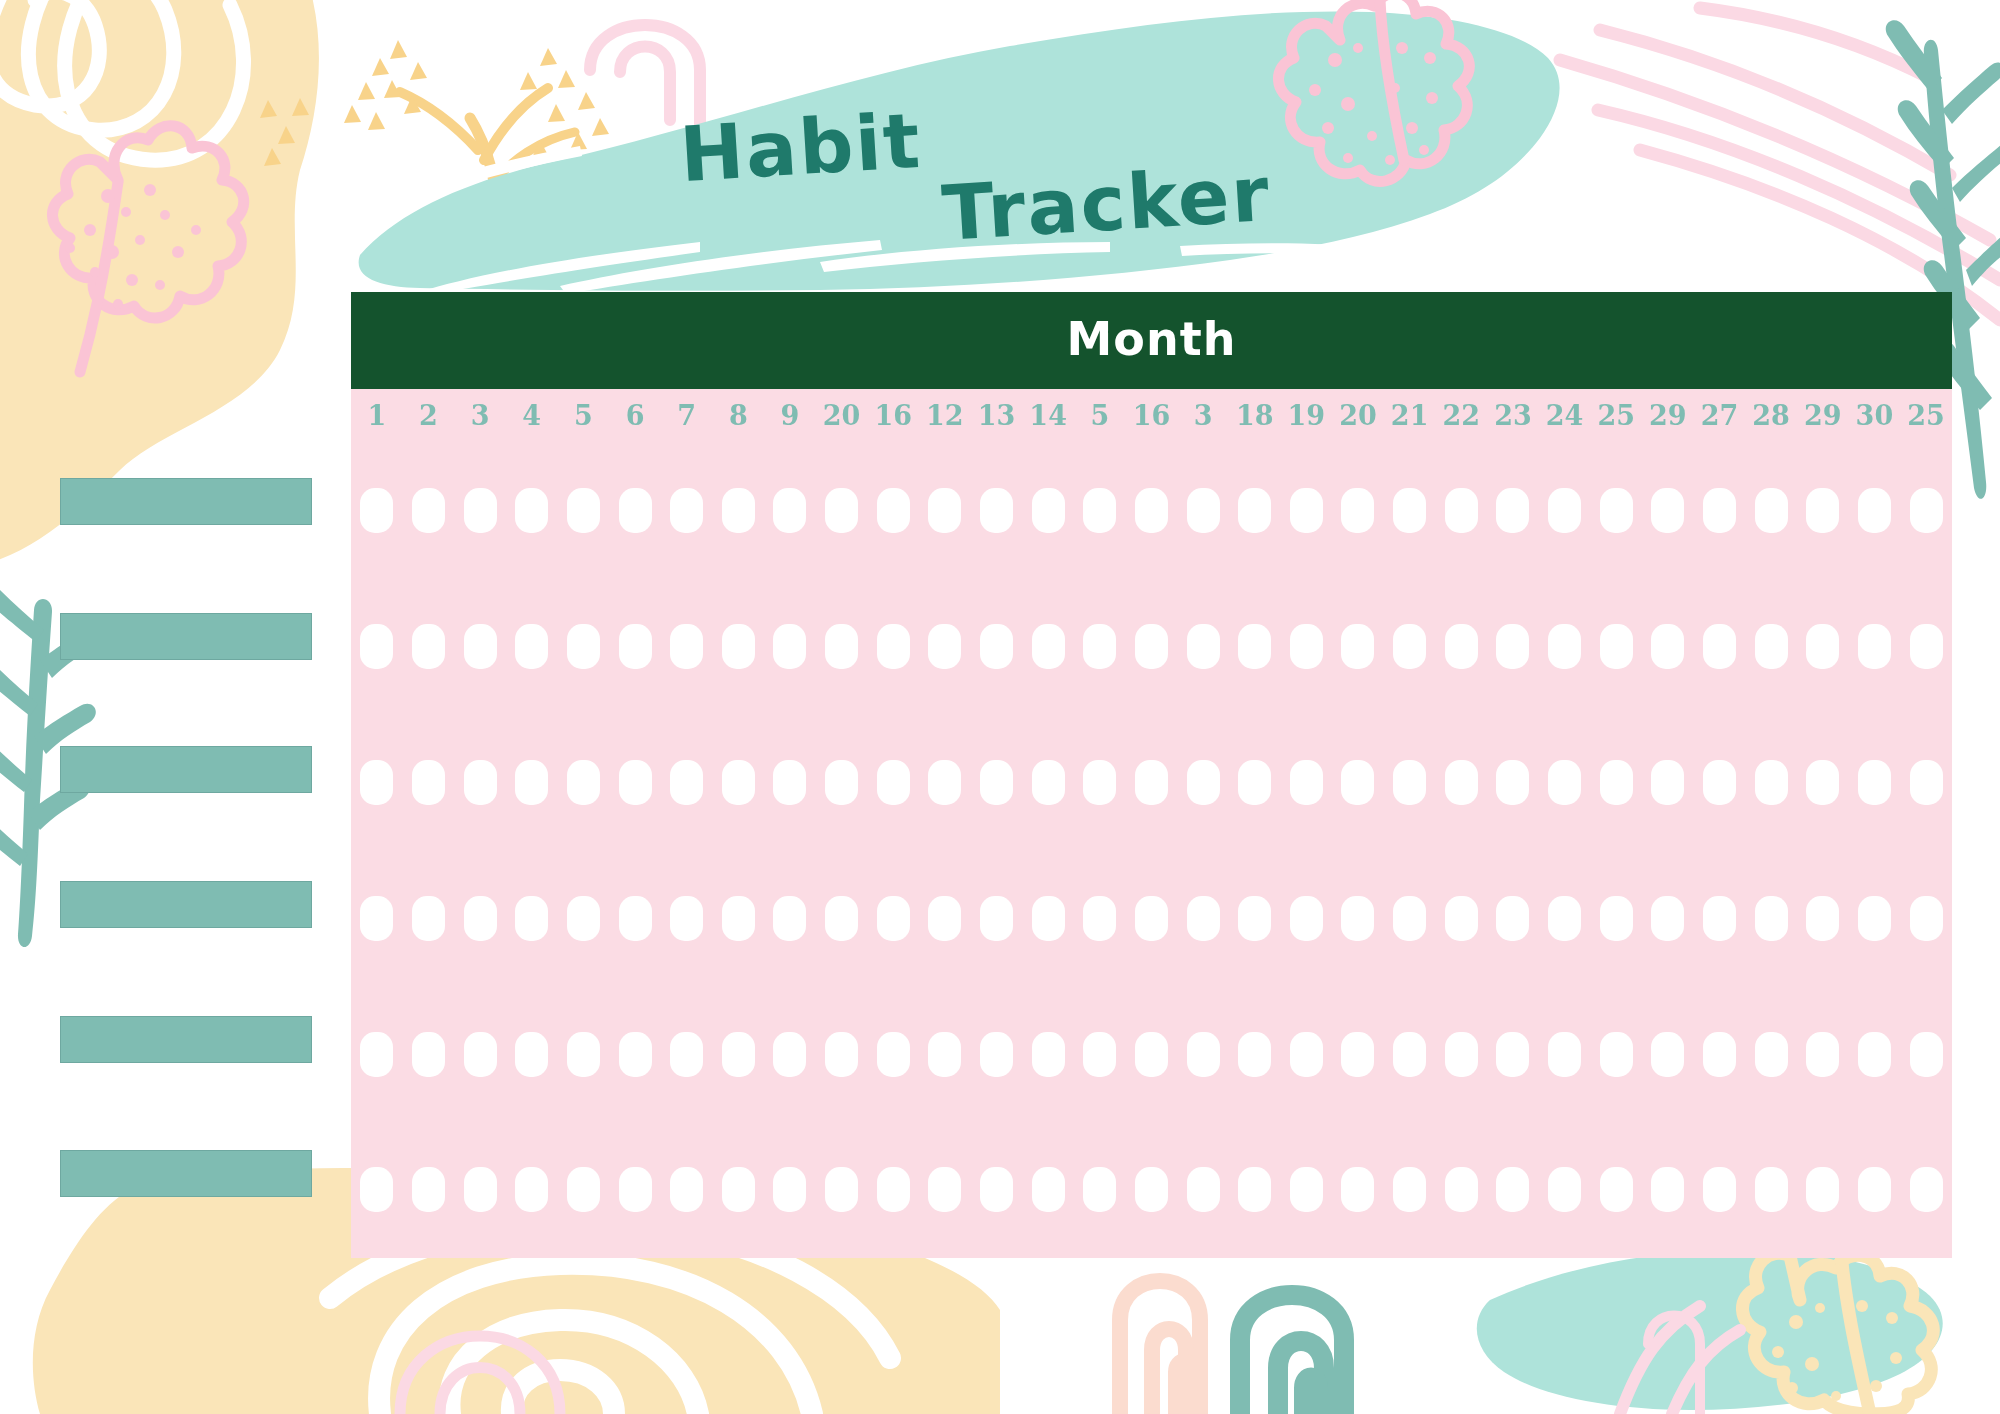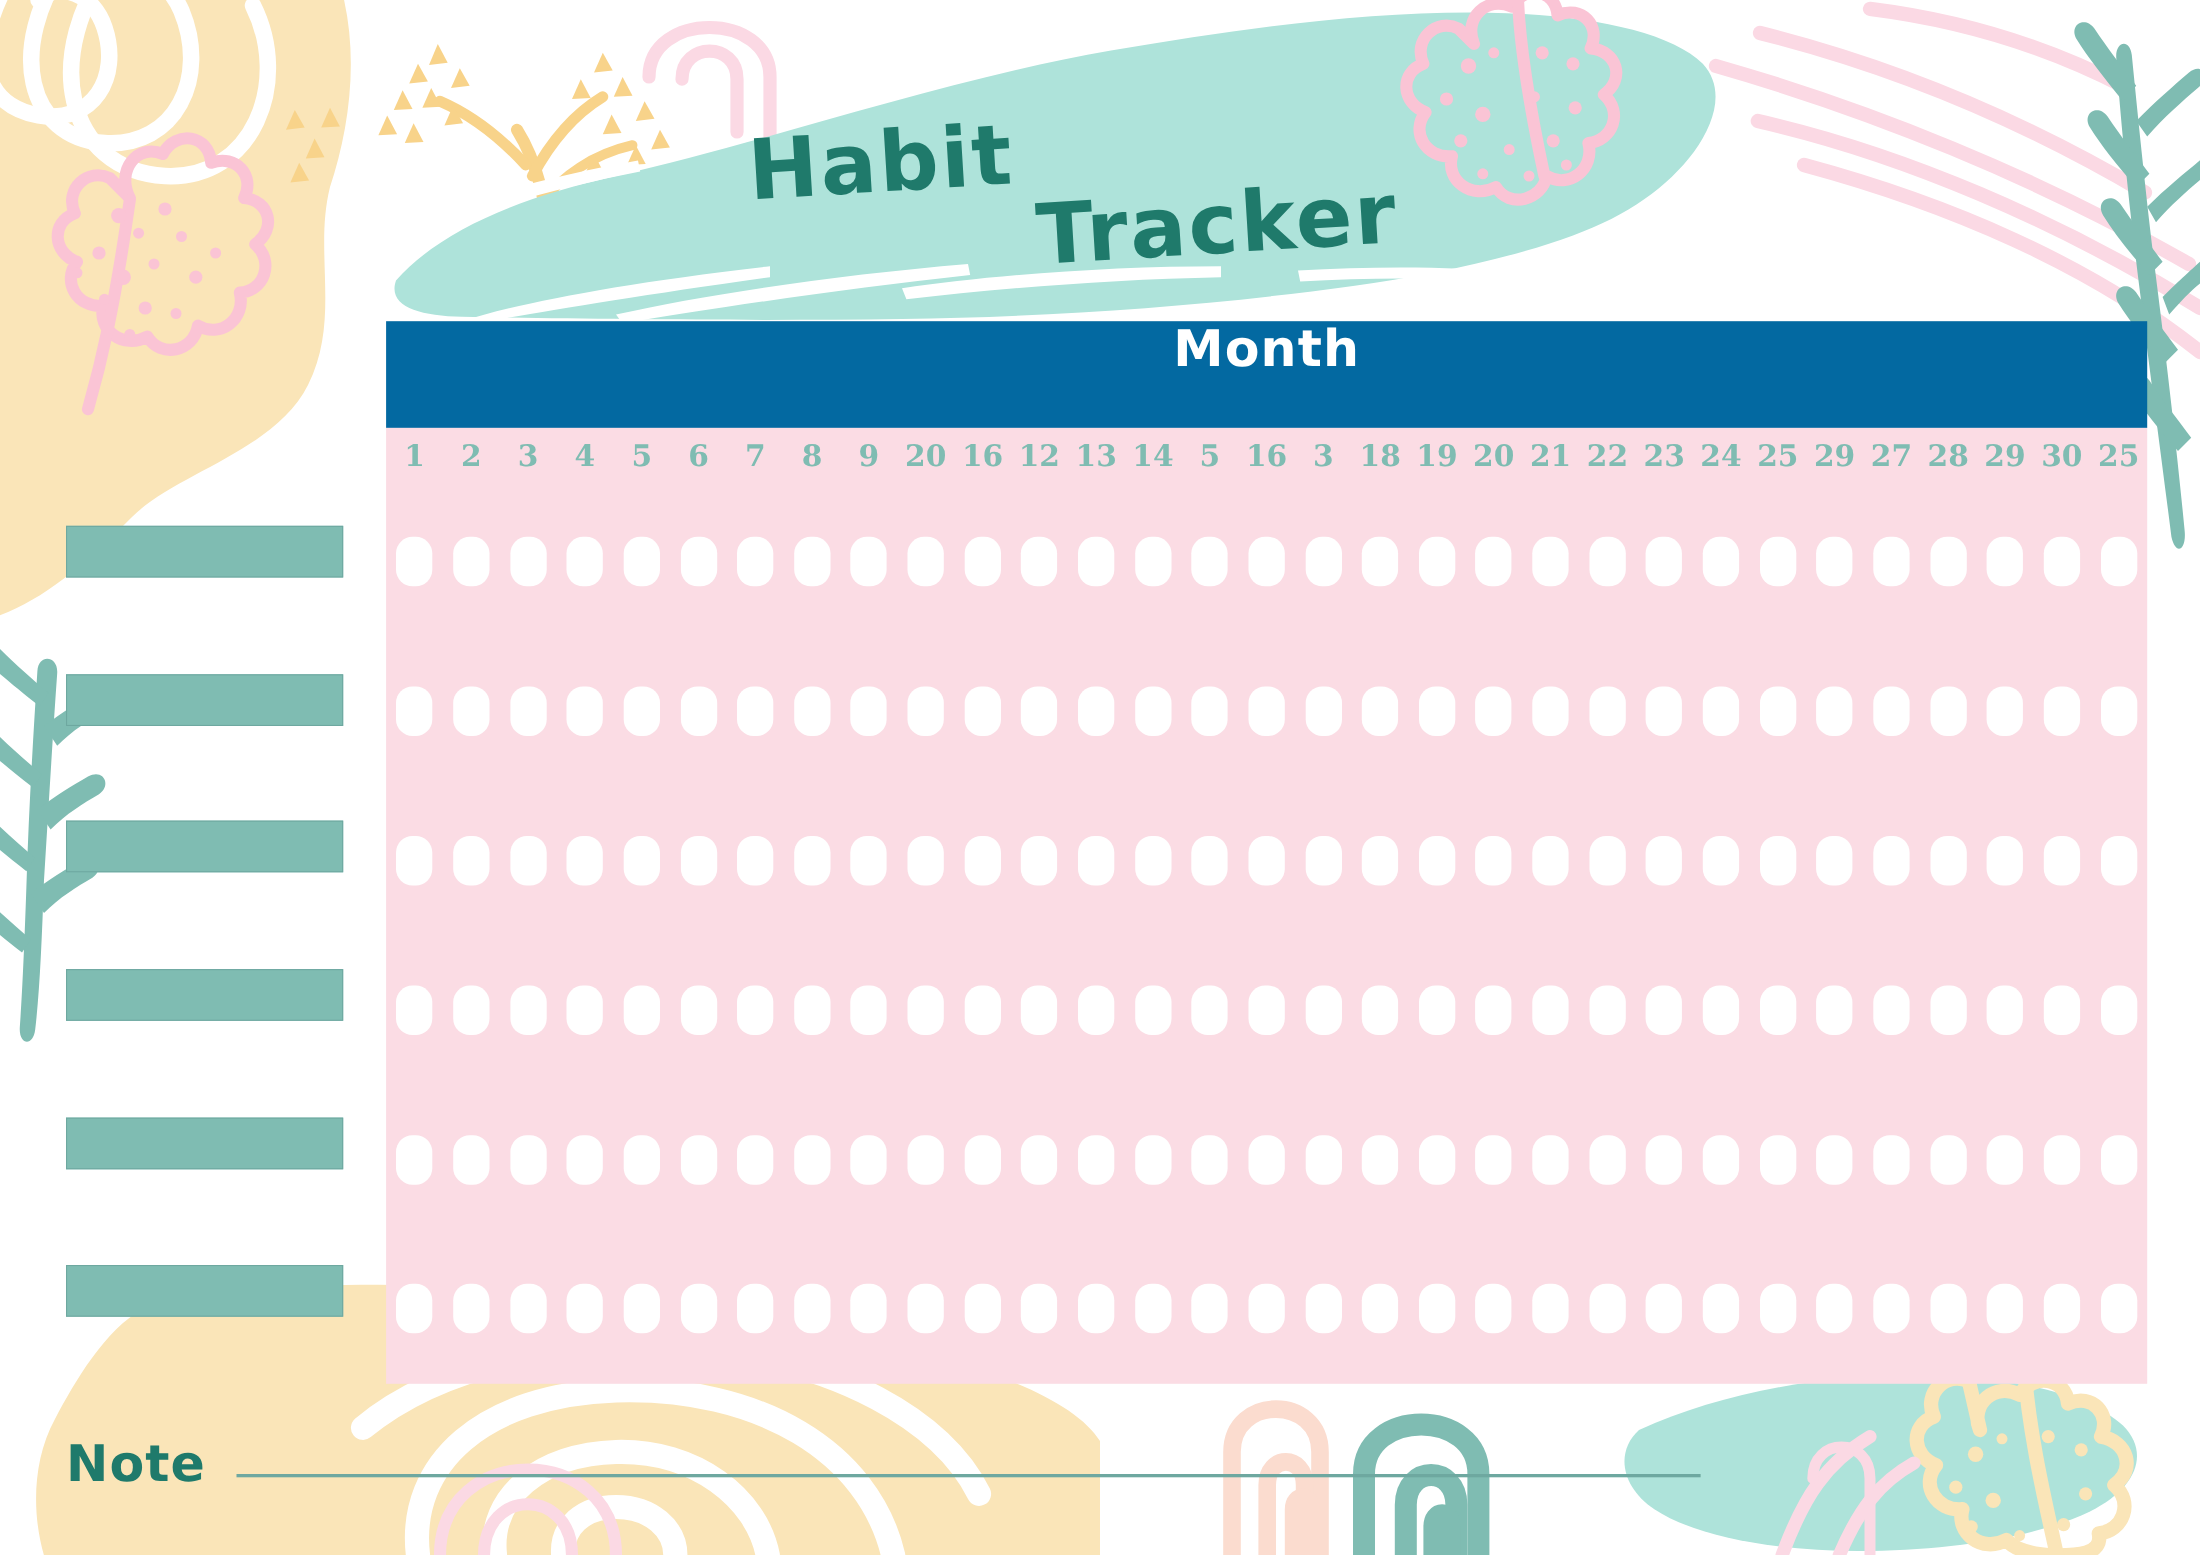--- a/index.html
+++ b/index.html
@@ -33,23 +33,23 @@
     letter-spacing:2px;
   }
   #title-word-1 { left:20px;  top:48px;  font-size:76px; transform:rotate(-3.5deg); }
   #title-word-2 { left:282px; top:104px; font-size:76px; transform:rotate(-3.5deg); }
 
   
   #month-header {
     position:absolute;
     left:351px; top:292px;
     width:1601px; height:97px;
-    background:#0369a1;
+    background:#14532d;
     z-index:5;
-    display:flex; align-items:flex-start; justify-content:center;
+    display:flex; align-items:center; justify-content:center;
   }
   #month-label {
     color:#ffffff;
     font-size:46px;
     font-weight:bold;
     font-family:"DejaVu Sans", sans-serif;
     letter-spacing:1px;
     transform:translateY(-2px);
   }
 
@@ -1011,18 +1011,14 @@
         <span class="habit-label-text"></span>
       </div>
       <div class="habit-label-bar" style="top: 1016px;">
         <span class="habit-label-text"></span>
       </div>
       <div class="habit-label-bar" style="top: 1150px;">
         <span class="habit-label-text"></span>
       </div>
     </div>
 
-  <div id="note-block">
-    <span id="note-label">Note</span>
-    <div id="note-line"></div>
-  </div>
 
 </div>
 
 </body></html>

